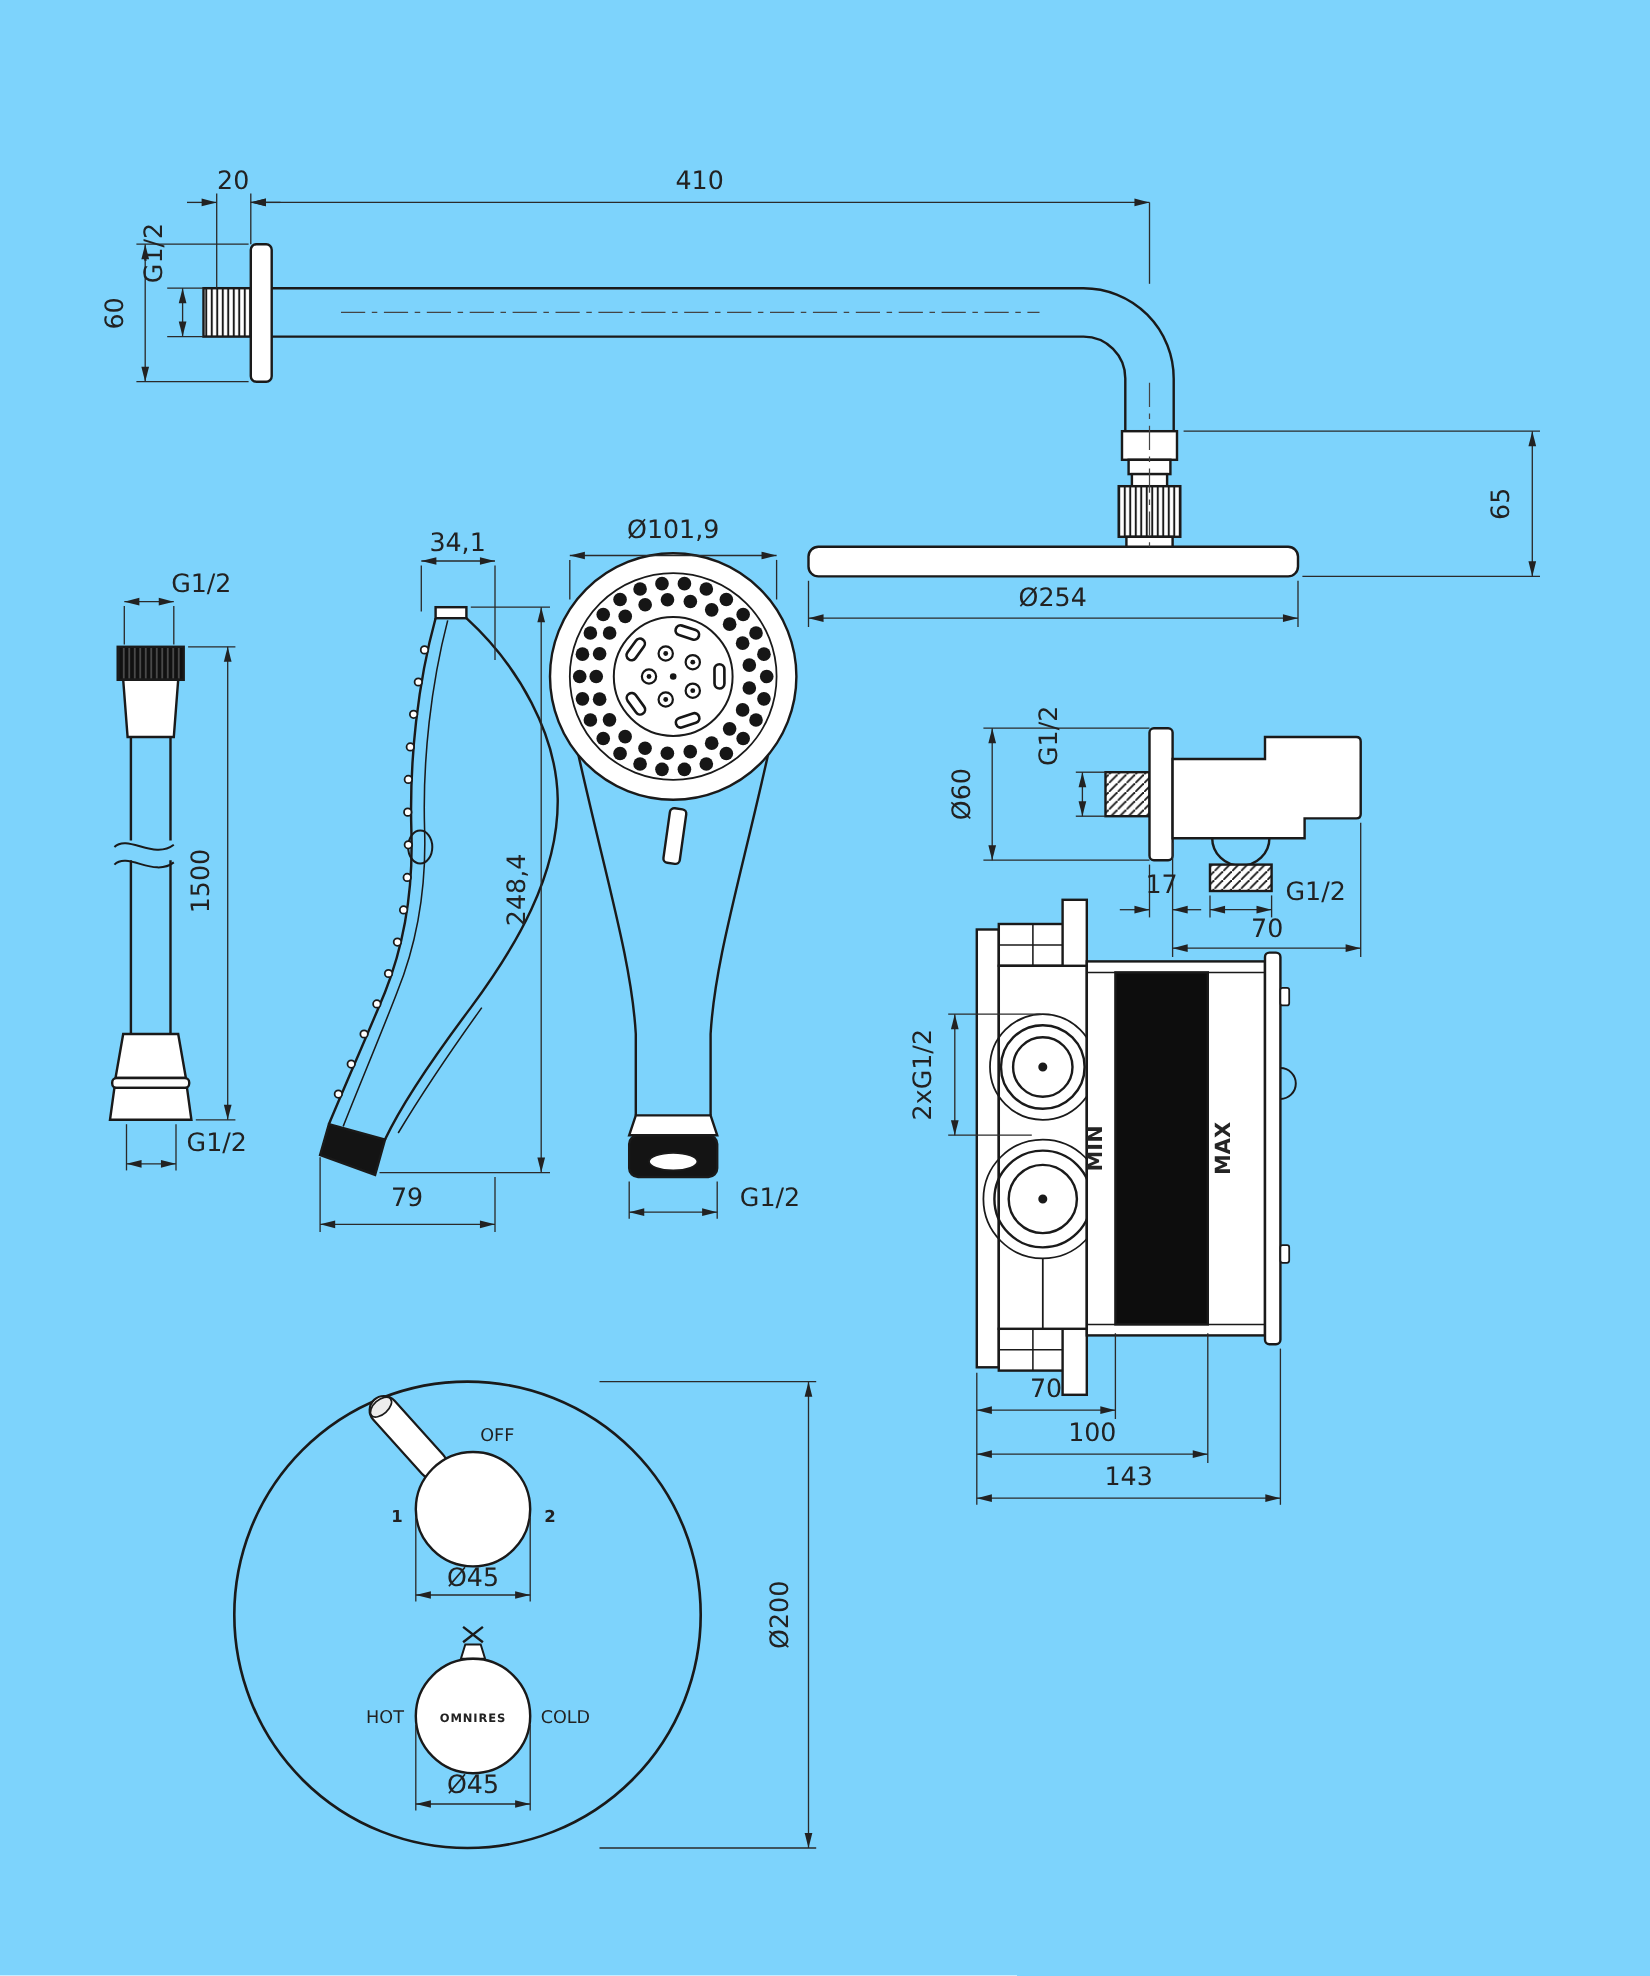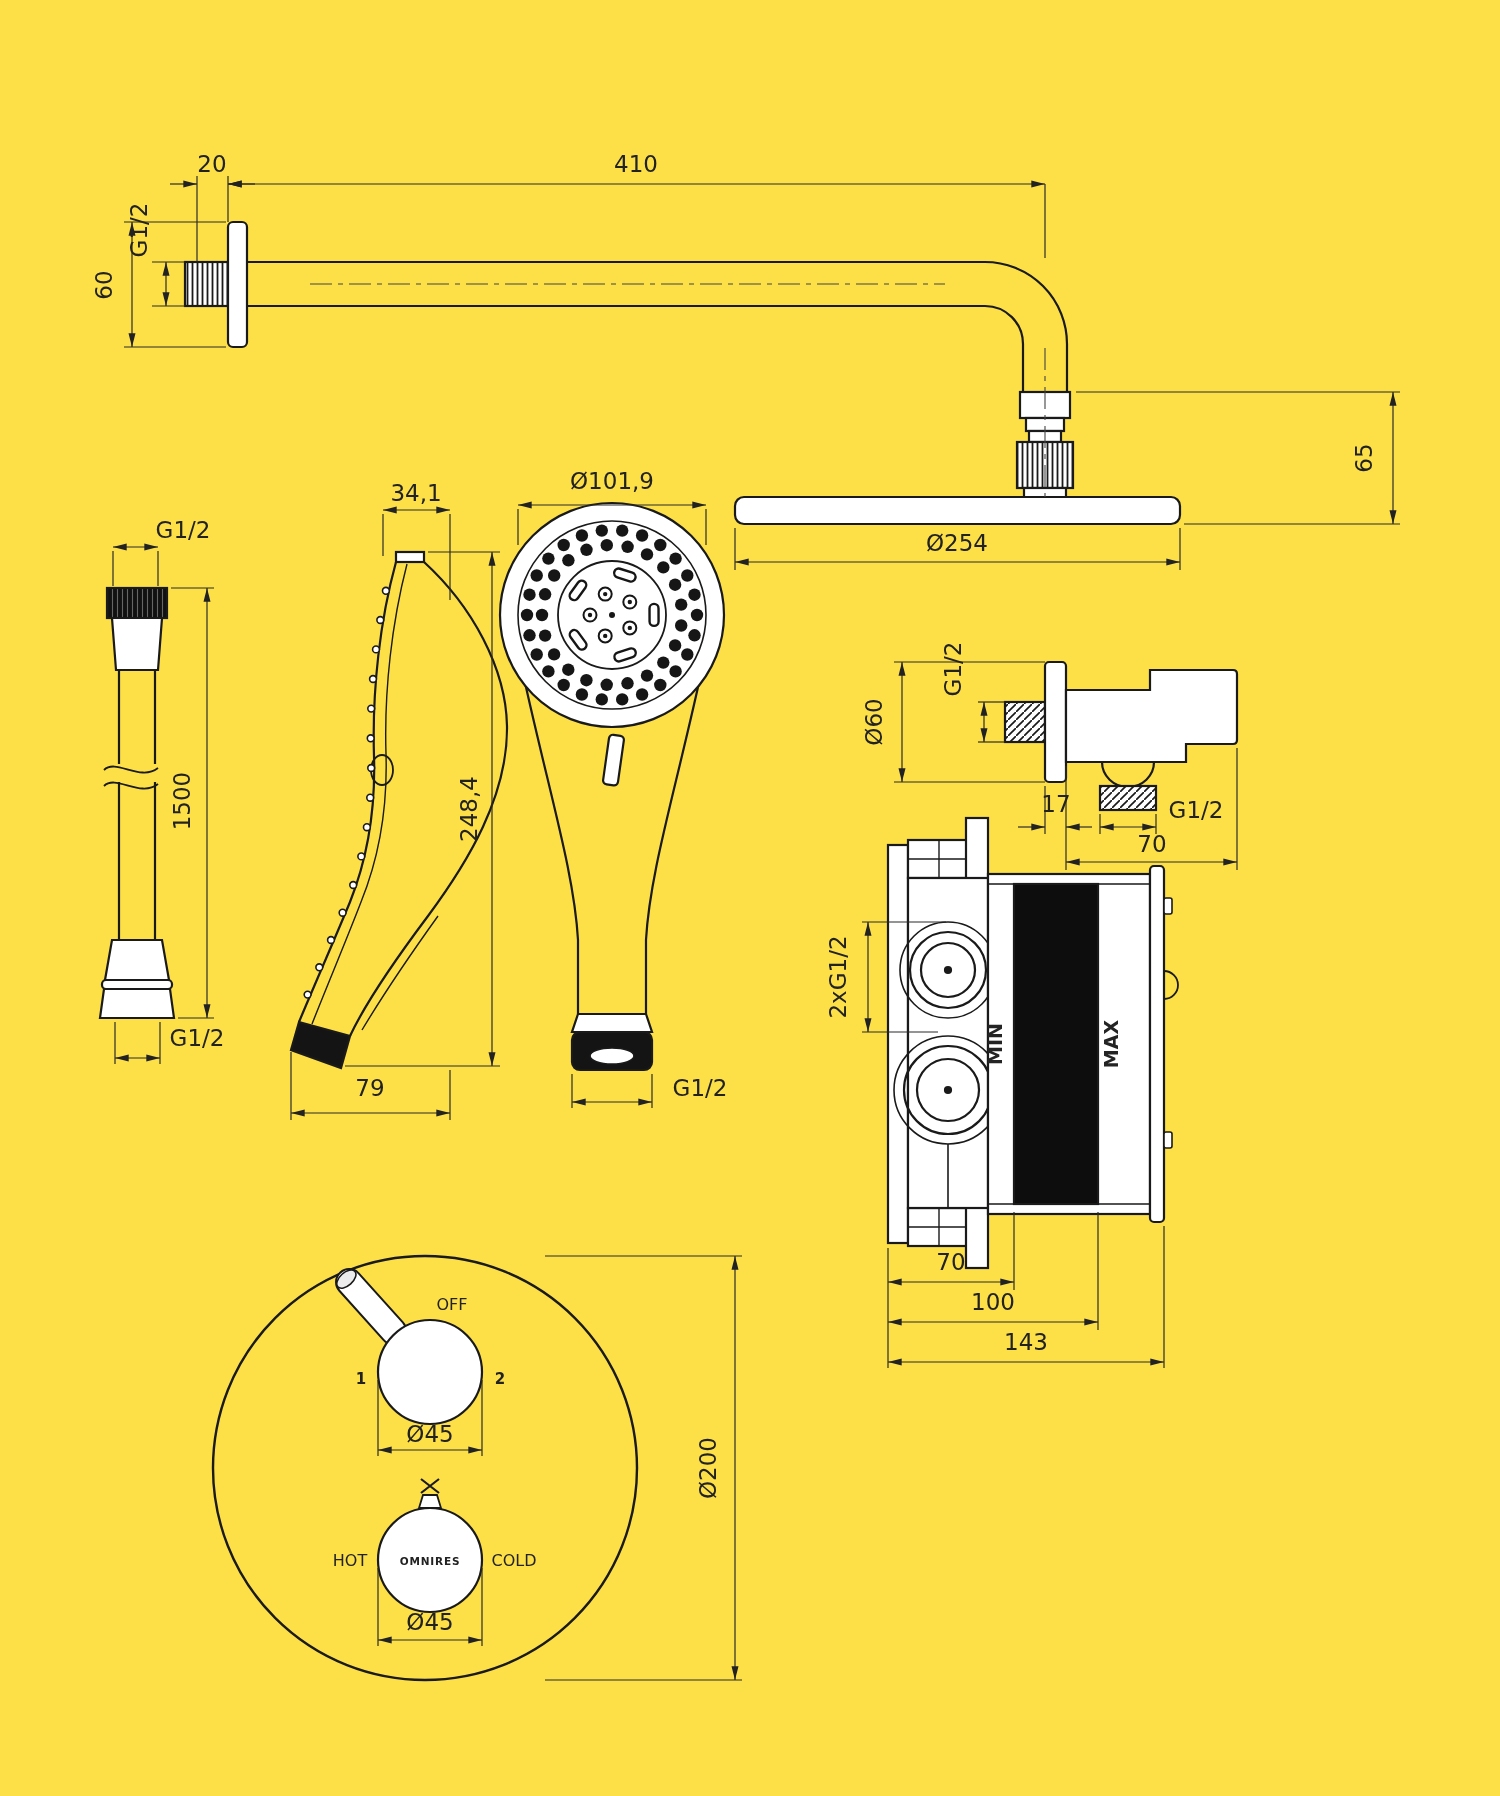--- a/index.html
+++ b/index.html
@@ -1,16 +1,16 @@
 <!DOCTYPE html>
 <html><head>
 <meta charset="utf-8">
 <style>
   html,body{margin:0;padding:0;background:#fff;}
-  .sheet{width:1500px;height:1796px;position:relative;background:#fde047;margin:0 auto;}
+  .sheet{width:1500px;height:1796px;position:relative;background:#7dd3fc;margin:0 auto;}
   svg{display:block;}
   svg text{stroke:none;fill:#222;font-family:"DejaVu Sans",sans-serif;}
   .dim{font-size:23px;text-anchor:middle;}
   .sm{font-size:16px;text-anchor:middle;}
   .num{font-size:15px;font-weight:600;text-anchor:middle;}
   .brand{font-size:10.5px;font-weight:700;letter-spacing:.8px;text-anchor:middle;}
   .mm{font-size:19px;font-weight:600;text-anchor:middle;fill:#242424;}
 </style>
 </head>
 <body>

